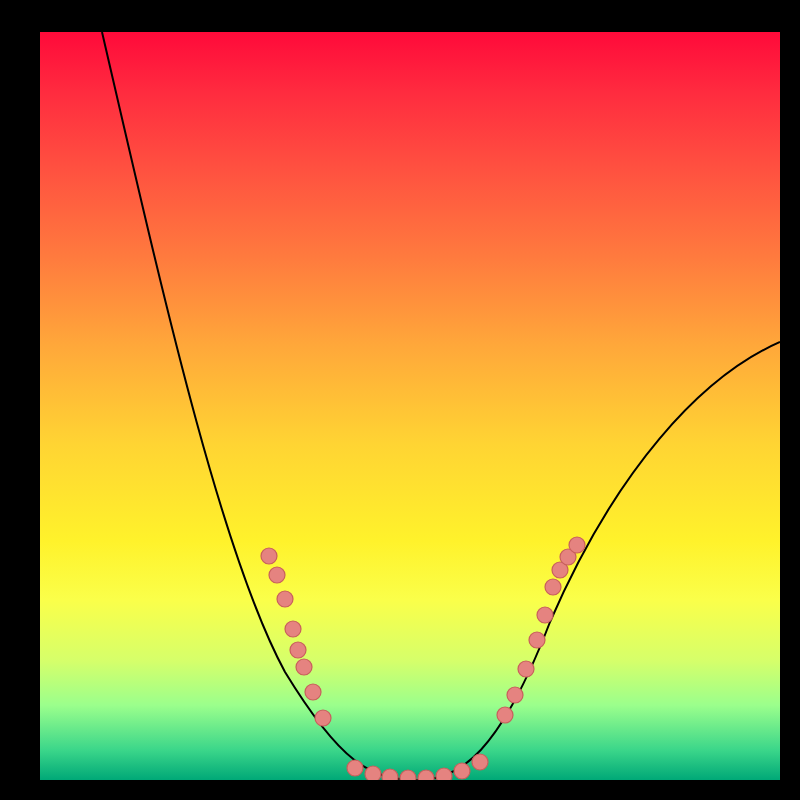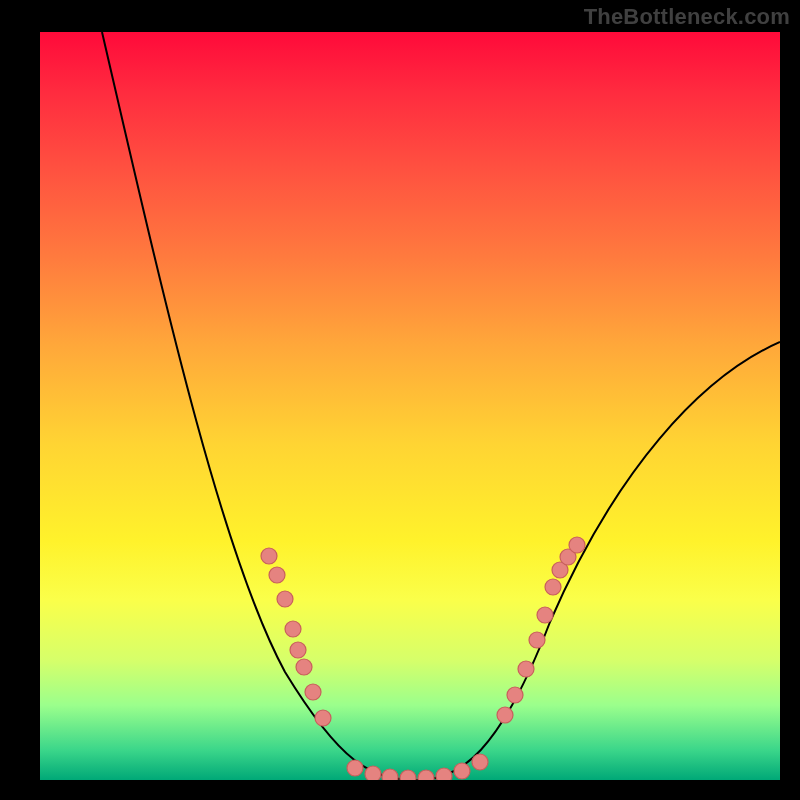--- a/index.html
+++ b/index.html
@@ -65,21 +65,20 @@
     fill: #e58380;
     stroke: #c85f5c;
     stroke-width: 1.2;
   }
 </style>
 </head>
 <body>
 
 <div class="frame">
 
-  <div class="watermark">TheBottleneck.com</div>
 
   <div class="plot-area">
     <svg class="curve" viewBox="0 0 740 748" preserveAspectRatio="none">
       <path d="M62 0 C 120 250, 180 520, 245 640 C 300 730, 330 748, 378 748 C 420 748, 460 720, 510 590 C 575 440, 660 345, 740 310"></path>
 
       <circle class="dot" r="8" cx="229" cy="524"></circle>
       <circle class="dot" r="8" cx="237" cy="543"></circle>
       <circle class="dot" r="8" cx="245" cy="567"></circle>
       <circle class="dot" r="8" cx="253" cy="597"></circle>
       <circle class="dot" r="8" cx="258" cy="618"></circle>

